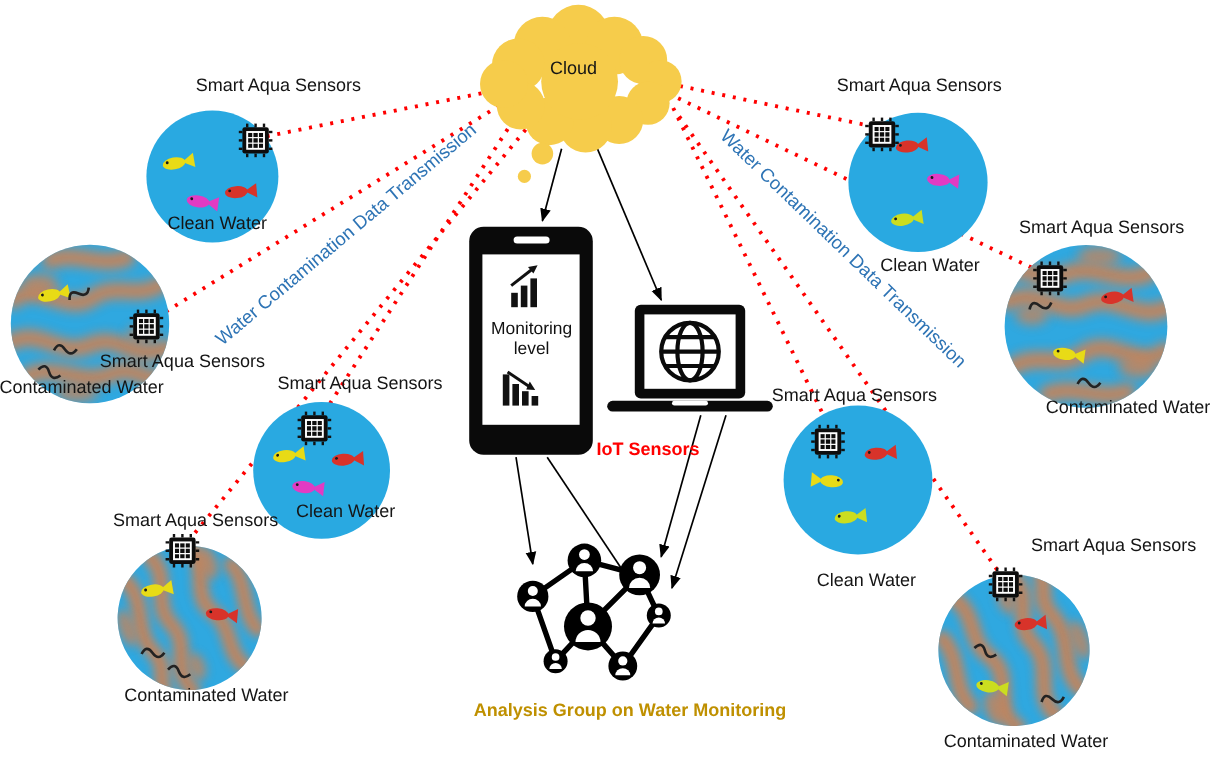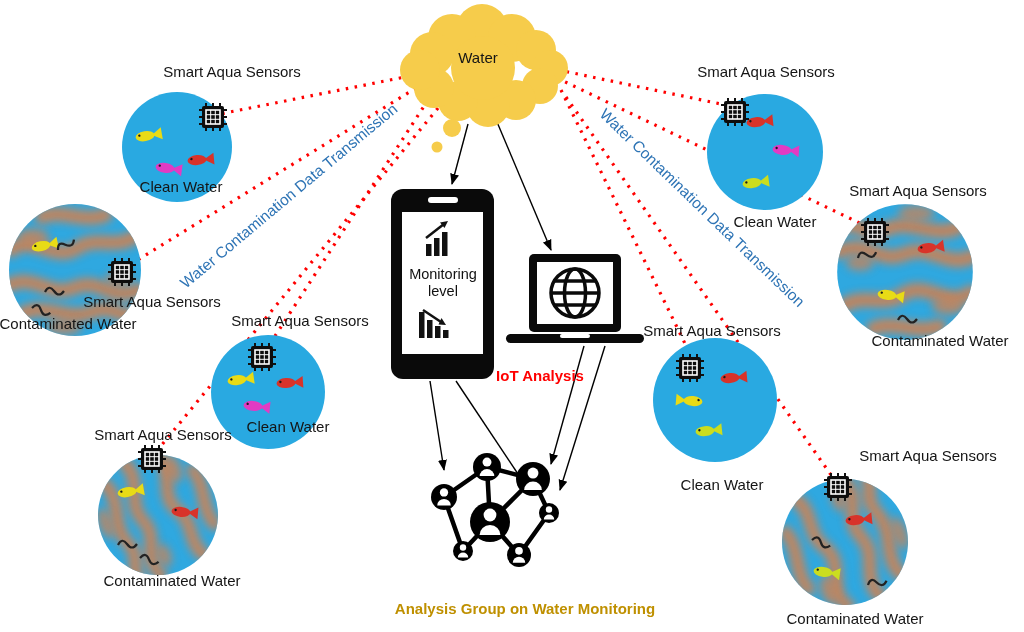--- a/index.html
+++ b/index.html
@@ -9,21 +9,21 @@
   }
   svg.stage{position:absolute;left:0;top:0;}
   .lbl{
     position:absolute;transform:translate(-50%,-50%);
     white-space:nowrap;font-size:15px;color:#151515;
   }
   .trans{color:#2E74B5;font-size:15.5px;}
   .trans.left{transform:translate(-50%,-50%) rotate(-40deg);}
   .trans.right{transform:translate(-50%,-50%) rotate(44deg);}
   .iot{color:#FF0000;font-weight:bold;}
-  .analysis{color:#BF9000;font-weight:bold;margin-top:16px;}
+  .analysis{color:#BF9000;font-weight:bold;}
   .phone-text{
     position:absolute;width:84px;text-align:center;
     transform:translate(-50%,-50%);font-size:14.5px;line-height:1.15;
     color:#111;white-space:normal;
   }
 </style>
 </head>
 <body>
 
 <svg class="stage" width="1024" height="632" viewBox="0 0 1024 632" xmlns="http://www.w3.org/2000/svg">
@@ -228,21 +228,21 @@
     <use href="#pnode" transform="translate(487,467) scale(1.4)"></use>
     <use href="#pnode" transform="translate(533,479) scale(1.7)"></use>
     <use href="#pnode" transform="translate(444,497) scale(1.3)"></use>
     <use href="#pnode" transform="translate(490,522) scale(2.0)"></use>
     <use href="#pnode" transform="translate(549,513) scale(1.0)"></use>
     <use href="#pnode" transform="translate(463,551) scale(1.0)"></use>
     <use href="#pnode" transform="translate(519,555) scale(1.2)"></use>
   </g>
 </svg>
 
-<div class="lbl" style="left:478px;top:57px">Water</div>
+<div class="lbl" style="left:478px;top:57px">Cloud</div>
 
 <div class="lbl" style="left:232px;top:71px">Smart Aqua Sensors</div>
 <div class="lbl" style="left:181px;top:186px">Clean Water</div>
 
 <div class="lbl" style="left:152px;top:301px">Smart Aqua Sensors</div>
 <div class="lbl" style="left:68px;top:323px">Contaminated Water</div>
 
 <div class="lbl" style="left:300px;top:320px">Smart Aqua Sensors</div>
 <div class="lbl" style="left:288px;top:426px">Clean Water</div>
 
@@ -259,15 +259,15 @@
 <div class="lbl" style="left:722px;top:484px">Clean Water</div>
 
 <div class="lbl" style="left:928px;top:455px">Smart Aqua Sensors</div>
 <div class="lbl" style="left:855px;top:618px">Contaminated Water</div>
 
 <div class="lbl trans left" style="left:289px;top:196px">Water Contamination Data Transmission</div>
 <div class="lbl trans right" style="left:702px;top:208px">Water Contamination Data Transmission</div>
 
 <div class="phone-text" style="left:443px;top:283px">Monitoring level</div>
 
-<div class="lbl iot" style="left:540px;top:375px">IoT Analysis</div>
+<div class="lbl iot" style="left:540px;top:375px">IoT Sensors</div>
 
 <div class="lbl analysis" style="left:525px;top:592px">Analysis Group on Water Monitoring</div>
 
 </body></html>

